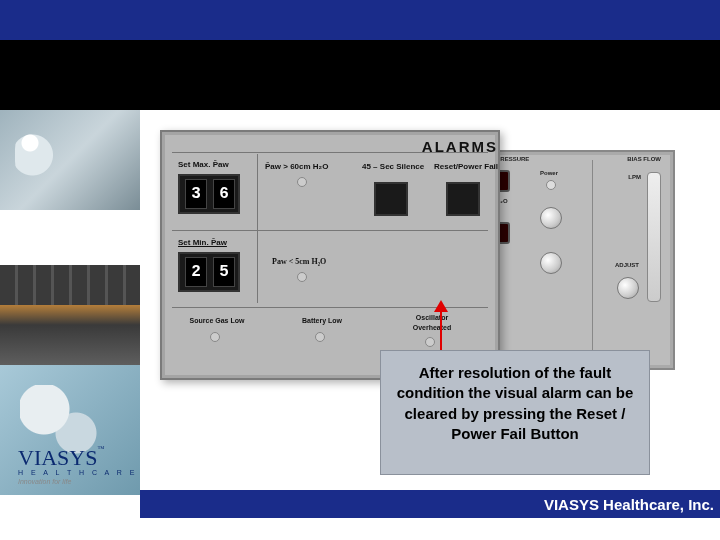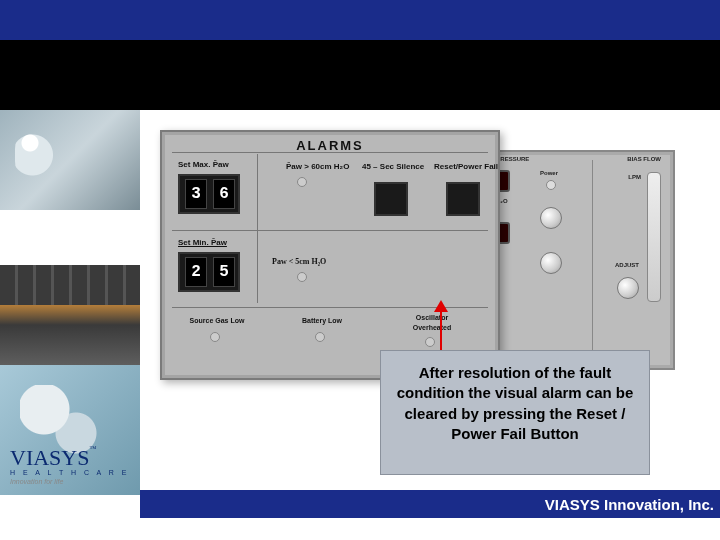--- a/index.html
+++ b/index.html
@@ -113,21 +113,21 @@
   .front-panel {
     position: absolute;
     top: 0; left: 0;
     width: 340px; height: 250px;
     background: #b8b8b8;
     border: 2px solid #7a7a7a;
     box-shadow: inset 0 0 0 3px #a4a4a4, 3px 3px 8px rgba(0,0,0,.3);
   }
   .ph {
     position:absolute; top:6px; left:0; width:100%;
-    text-align:center; font-size:13px; font-weight:bold; letter-spacing:2px;
+    text-align:right; font-size:15px; font-weight:bold; letter-spacing:2px;
     color:#111;
   }
   .plabel {
     position:absolute; font-size:8px; font-weight:bold; color:#111;
     white-space:nowrap;
   }
   .thumb-block {
     position:absolute; width:62px; height:40px;
     background: #1a1a1a; border:2px solid #333;
   }
@@ -168,21 +168,21 @@
     padding: 12px 14px;
     text-align:center;
     font-size: 15px;
     font-weight:bold;
     color:#000;
     line-height:1.35;
   }
 
   .logo-area {
     position:absolute;
-    left: 10px; top: 445px;
+    left: 18px; top: 445px;
     width: 130px; height: 55px;
   }
   .logo-main {
     font-family: Georgia, 'Times New Roman', serif;
     font-size: 22px;
     color:#0b2a70;
     letter-spacing:0px;
     font-weight:500;
   }
   .logo-tm { font-size:7px; vertical-align: top; color:#0b2a70;}
@@ -243,21 +243,21 @@
     <div class="ph">ALARMS</div>
 
     <div class="divline" style="top:20px; left:10px; right:10px; height:1px;"></div>
 
     <span class="plabel" style="top:28px; left:16px;">Set Max. P̄aw</span>
     <div class="thumb-block" style="top:42px; left:16px;">
       <div class="tw">3</div>
       <div class="tw">6</div>
     </div>
 
-    <span class="plabel" style="top:30px; left:124px;">P̄aw &gt; 60cm H₂O</span>
+    <span class="plabel" style="top:30px; left:103px;">P̄aw &gt; 60cm H₂O</span>
     <div class="light" style="top:45px; left:135px; position:absolute; width:10px; height:10px; border-radius:50%; background:#ccc; border:1px solid #888;"></div>
 
     <span class="plabel" style="top:30px; left:200px; text-align:left; width:60px;">45 – Sec Silence</span>
     <div class="sqbtn" style="top:50px; left:212px;"></div>
 
     <span class="plabel" style="top:30px; left:272px; text-align:center; width:60px;">Reset/Power Fail</span>
     <div class="sqbtn" style="top:50px; left:284px;"></div>
 
     <div class="divline" style="top:98px; left:10px; right:10px; height:1px;"></div>
 
@@ -294,14 +294,14 @@
 
 <div class="logo-area">
   <div class="logo-main">
     <span>VIASYS</span><span class="logo-tm">™</span>
   </div>
   <div class="logo-sub">H E A L T H C A R E</div>
   <div class="logo-tag">Innovation for life</div>
 </div>
 
 <div class="bottom-bar">
-  <span>VIASYS Innovation, Inc.</span>
+  <span>VIASYS Healthcare, Inc.</span>
 </div>
 
 </body></html>

